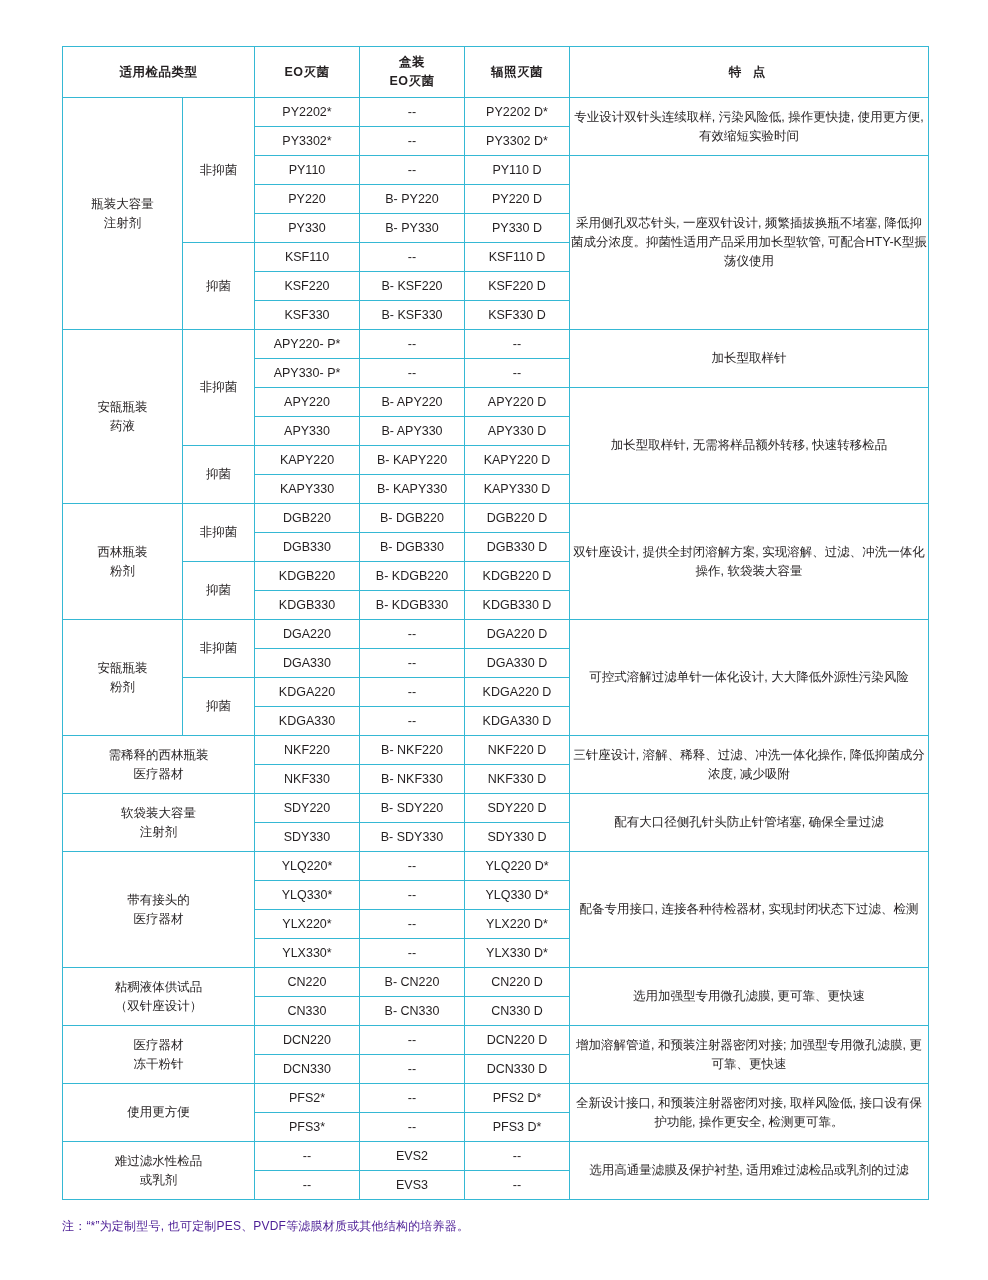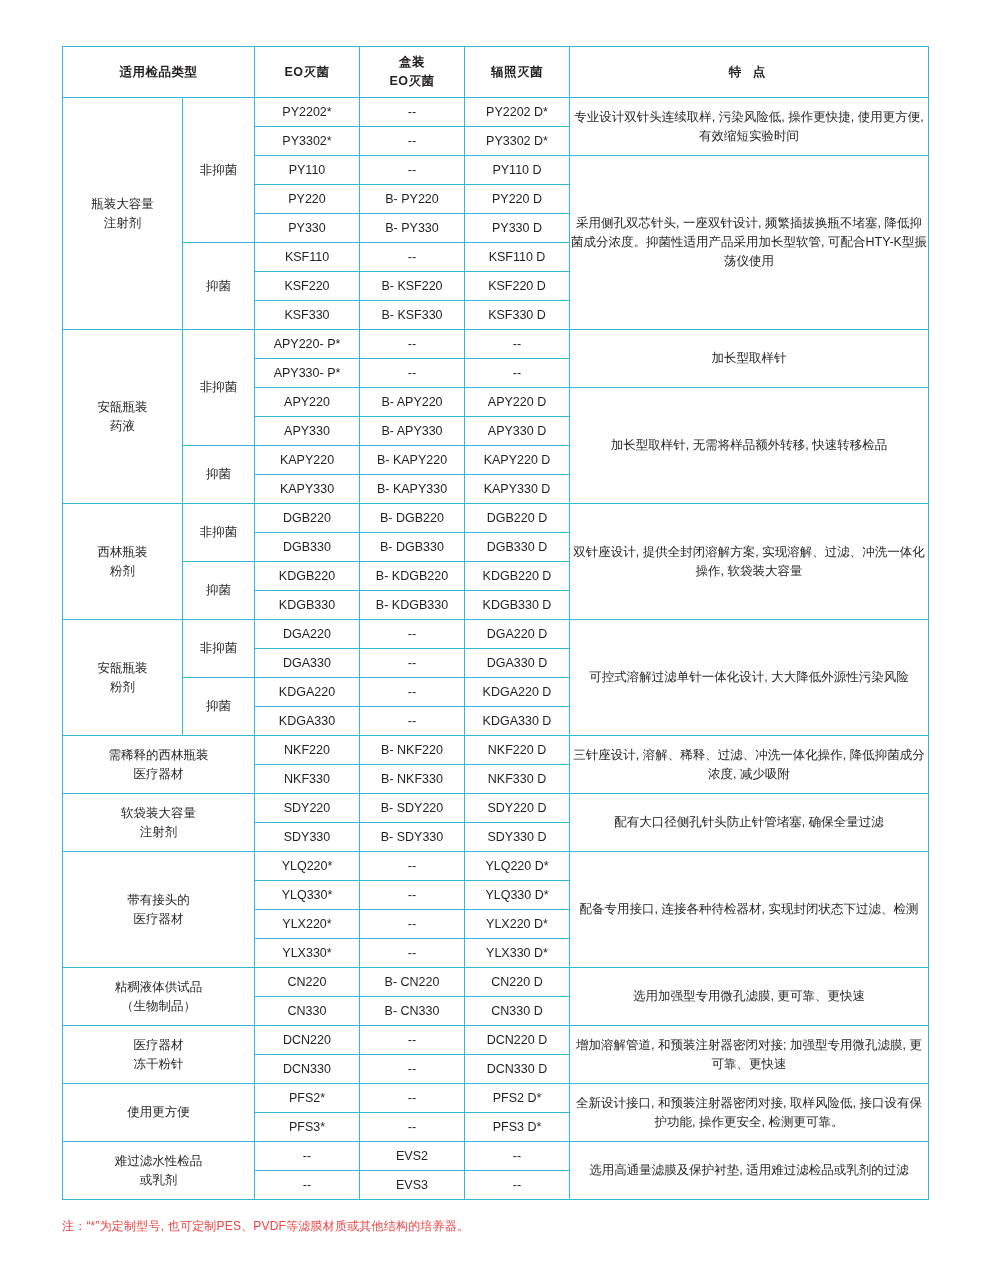--- a/index.html
+++ b/index.html
@@ -66,21 +66,21 @@
   }
   td.dash {
     color: #231f20;
   }
   tbody tr { height: 29px; }
   .note {
     position: absolute;
     left: 62px;
     top: 1218px;
     font-size: 12px;
-    color: #ef4444;
+    color: #4c1d95;
     letter-spacing: 0.2px;
   }
   .linebreak { display: block; }
 </style>
 </head>
 <body>
 
 <div id="sheet">
   <table class="prodtable">
     <colgroup>
@@ -295,21 +295,21 @@
           <td class="code">YLX220 D*</td>
         </tr>
         <tr>
           <td class="code">YLX330*</td>
           <td class="code dash">--</td>
           <td class="code">YLX330 D*</td>
         </tr>
         <tr>
           <td class="cat" rowspan="2" colspan="2">
             <span class="linebreak">粘稠液体供试品</span>
-            <span class="linebreak">（生物制品）</span>
+            <span class="linebreak">（双针座设计）</span>
           </td>
           <td class="code">CN220</td>
           <td class="code">B- CN220</td>
           <td class="code">CN220 D</td>
           <td class="feature" rowspan="2">选用加强型专用微孔滤膜, 更可靠、更快速</td>
         </tr>
         <tr>
           <td class="code">CN330</td>
           <td class="code">B- CN330</td>
           <td class="code">CN330 D</td>

